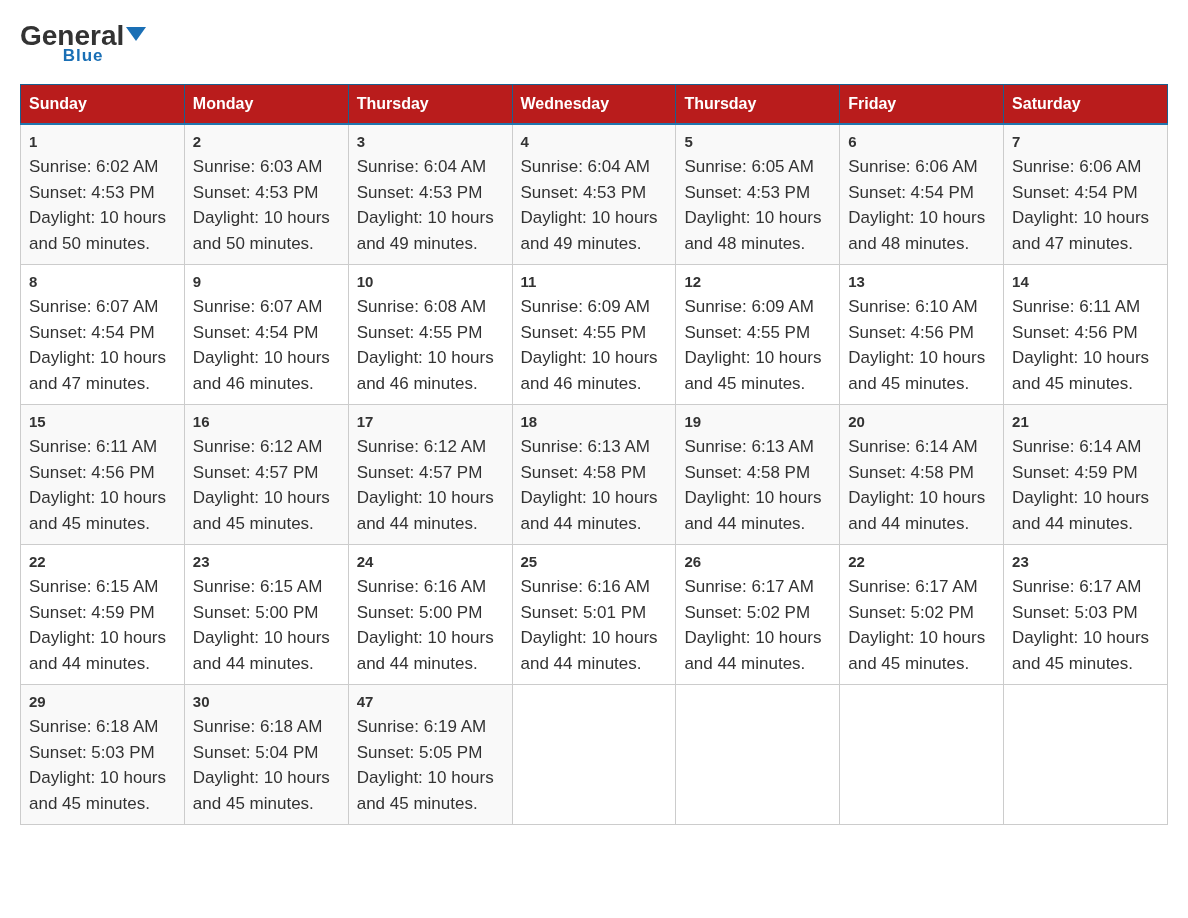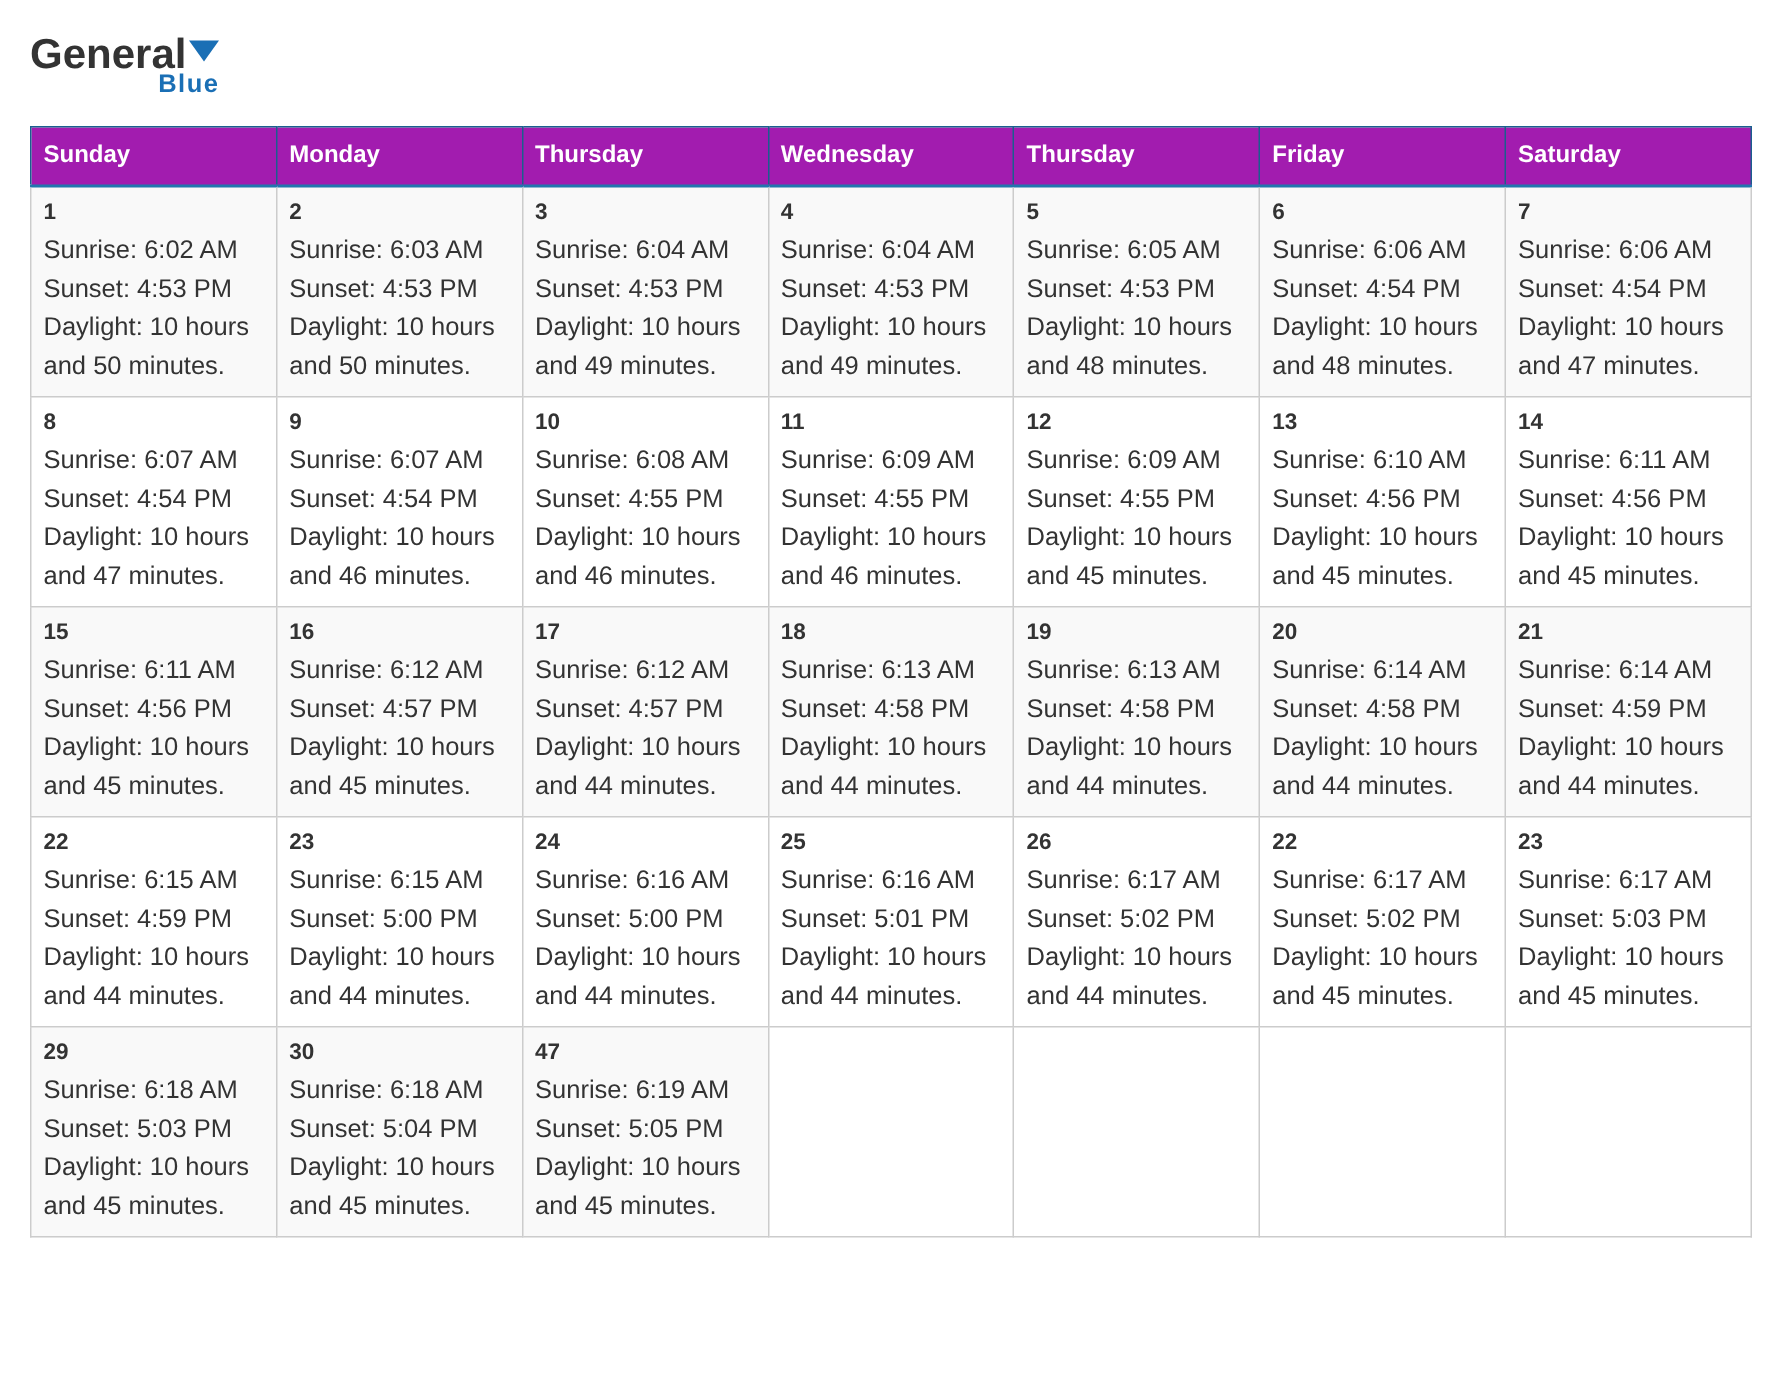--- a/index.html
+++ b/index.html
@@ -12,21 +12,21 @@
     }
     .header {
       display: flex;
       justify-content: space-between;
       align-items: flex-start;
       margin-bottom: 18px;
     }
     .logo {
       display: flex;
       flex-direction: column;
-      align-items: flex-end;
+      align-items: center;
     }
     .logo-text {
       display: flex;
       align-items: center;
       font-size: 28px;
       font-weight: bold;
       color: #333;
     }
     .logo-triangle {
       display: inline-block;
@@ -57,21 +57,21 @@
       font-size: 22px;
       color: #444;
       margin-top: 4px;
     }
     .calendar-table {
       width: 100%;
       border-collapse: collapse;
       table-layout: fixed;
     }
     .calendar-table thead tr th {
-      background-color: #a21caf;
+      background-color: #b91c1c;
       color: #fff;
       font-size: 16px;
       font-weight: bold;
       padding: 10px 8px;
       text-align: left;
       border: 1px solid #1a5f8e;
     }
     .calendar-table tbody tr td {
       border: 1px solid #ccc;
       vertical-align: top;

